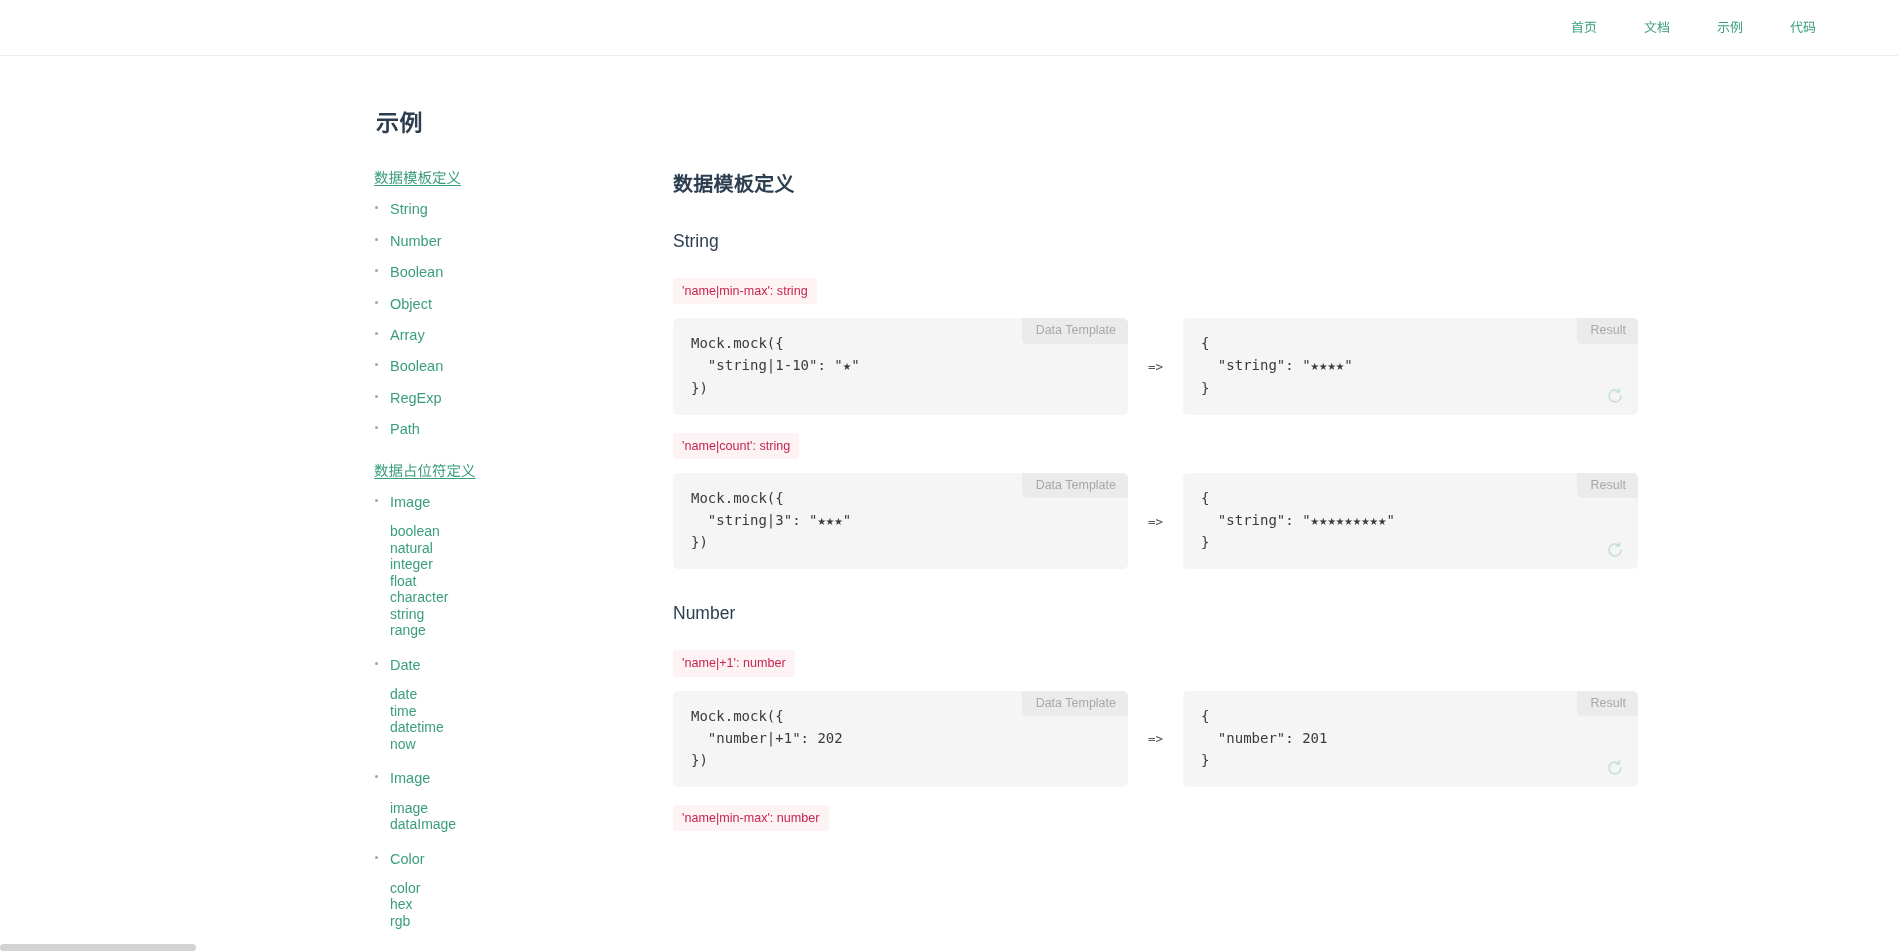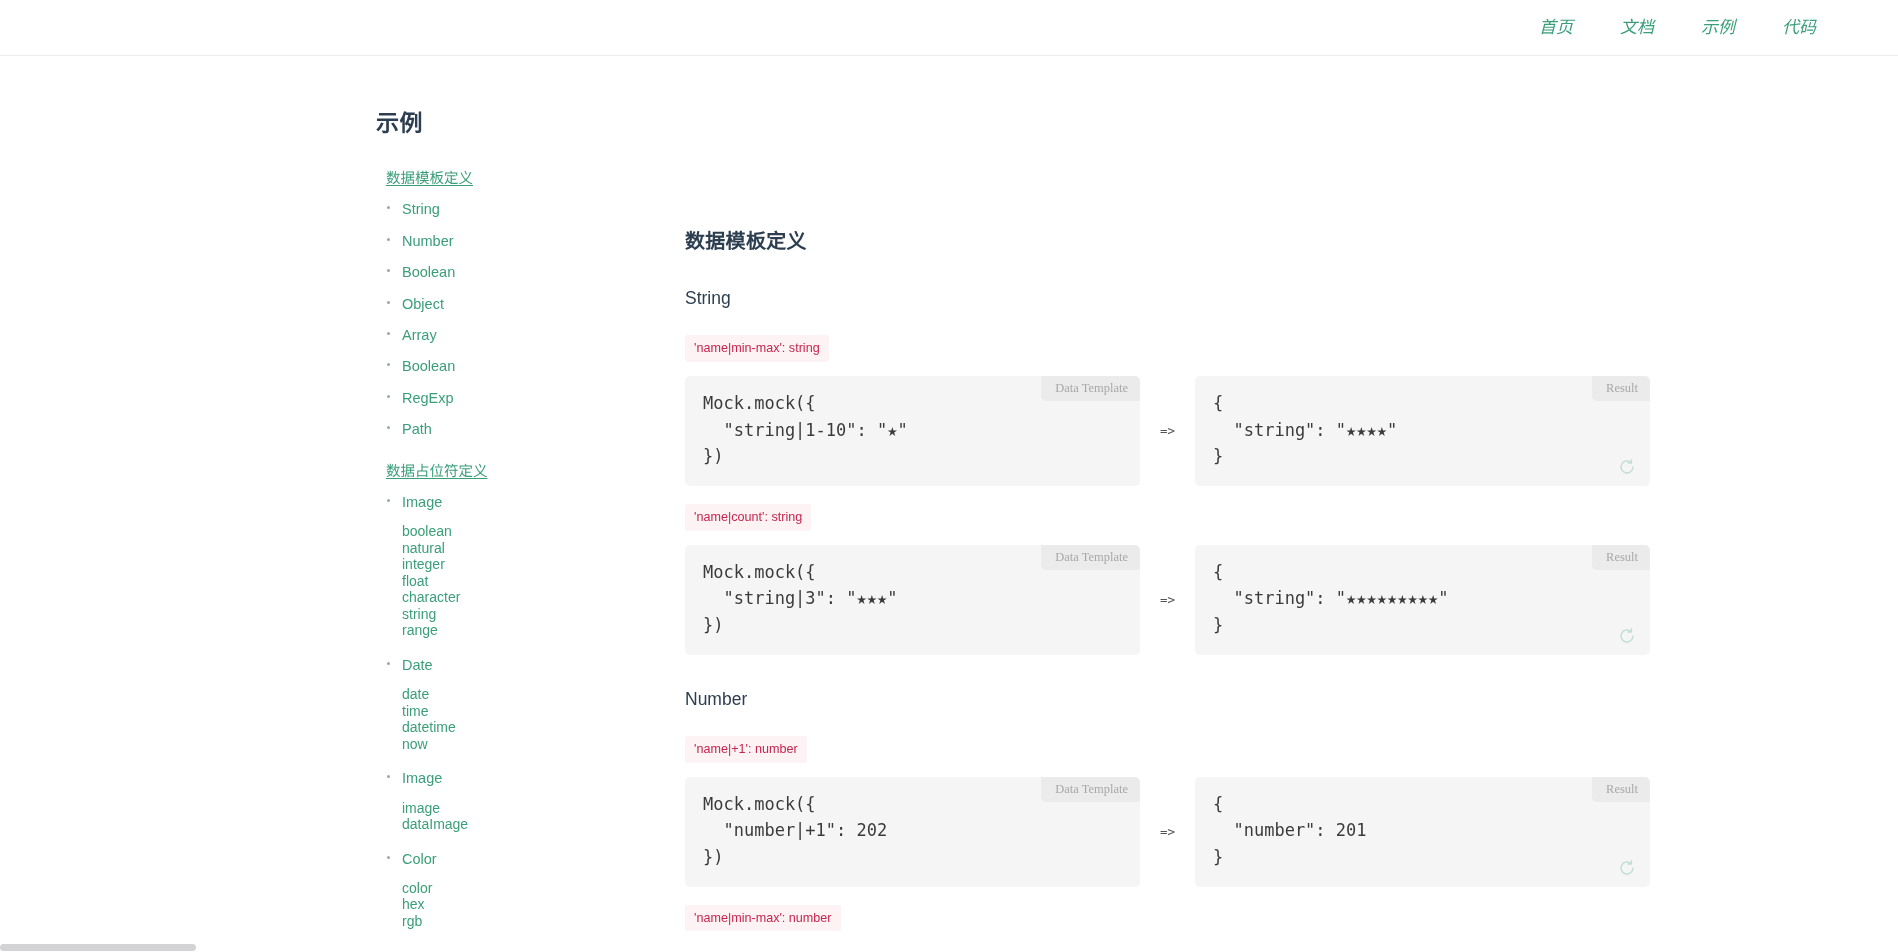--- a/index.html
+++ b/index.html
@@ -23,28 +23,27 @@
     width: 100%;
     background: #ffffff;
     border-bottom: 1px solid #eaecef;
     display: flex;
     align-items: center;
     justify-content: flex-end;
     padding: 0 82px 0 24px;
   }
   .nav-links { display: flex; align-items: center; }
   .nav-link {
-    font-size: 17px;
+    font-size: 13px;
     color: #3a9e79;
     text-decoration: none;
     margin-left: 47px;
     line-height: 1;
     cursor: pointer;
     white-space: nowrap;
-    font-style: italic;
   }
   .nav-link:first-child { margin-left: 0; }
   .nav-link.active { color: #3a9e79; }
 
   
   .page {
     position: relative;
     width: 100%;
     height: 896px;
     overflow: hidden;
@@ -59,23 +58,22 @@
     font-size: 23px;
     font-weight: 600;
     color: #2c3e50;
     margin: 20px 0 0 376px;
     letter-spacing: 0.5px;
   }
 
   
   .content-wrap {
     display: flex;
-    align-items: flex-end;
+    align-items: flex-start;
     margin-top: 30px;
-    margin-left: 12px;
   }
 
   
   .sidebar {
     width: 200px;
     margin-left: 374px;
     flex: 0 0 200px;
     padding-top: 2px;
   }
   .side-heading {
@@ -206,25 +204,25 @@
   .panel-tag {
     position: absolute;
     top: 0; right: 0;
     background: #ebebeb;
     color: #a8a8a8;
     font-size: 12.5px;
     padding: 4px 12px 5px 14px;
     border-bottom-left-radius: 5px;
     border-top-right-radius: 5px;
     line-height: 1.3;
-    font-family: Liberation Serif, serif;
+    font-family: Liberation Sans, sans-serif;
   }
   .code {
     font-family: "DejaVu Sans Mono", "Liberation Mono", monospace;
-    font-size: 17px;
+    font-size: 14px;
     line-height: 1.58;
     color: #3b3b3b;
     white-space: pre;
     margin: 0;
   }
   .arrow {
     flex: 0 0 auto;
     display: flex;
     align-items: center;
     justify-content: center;

